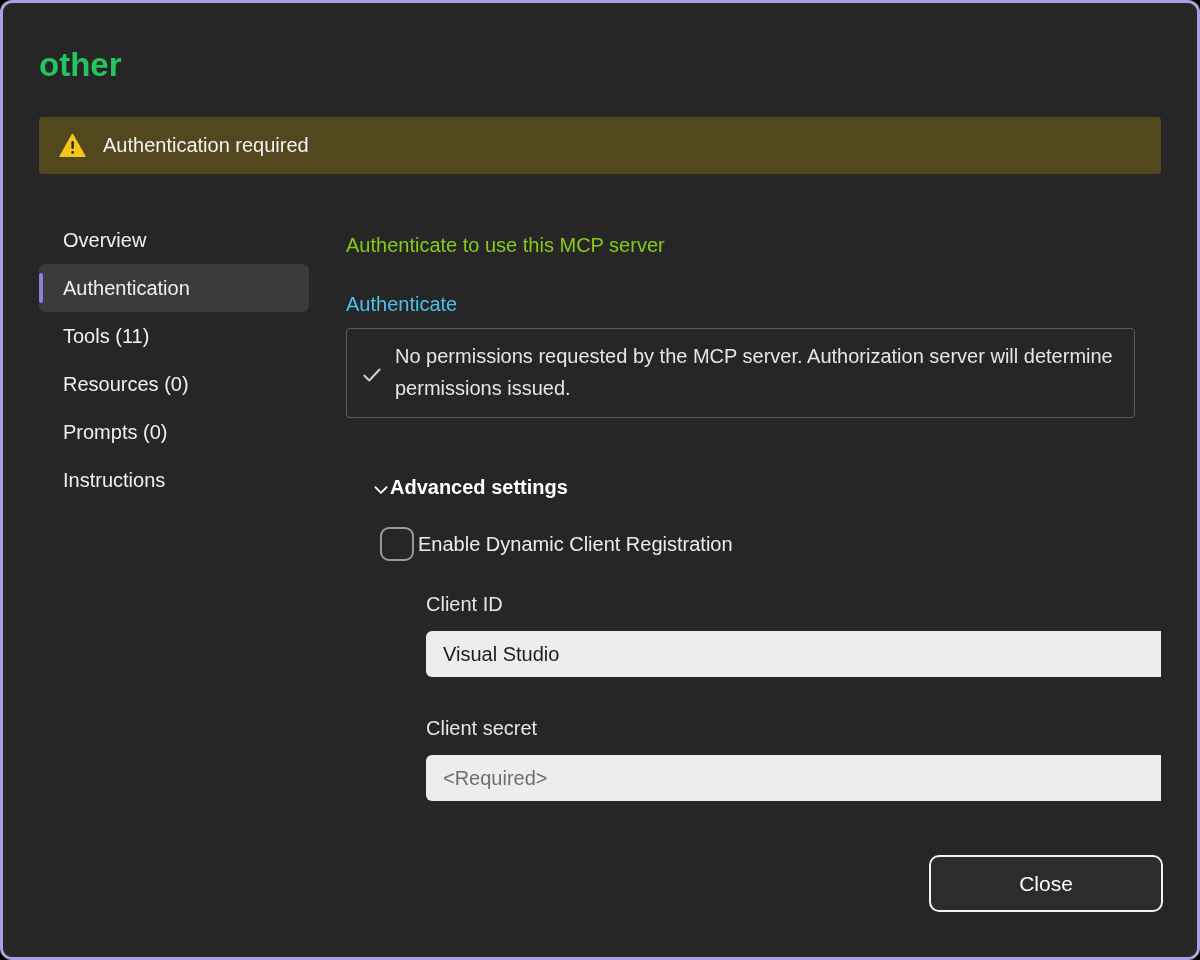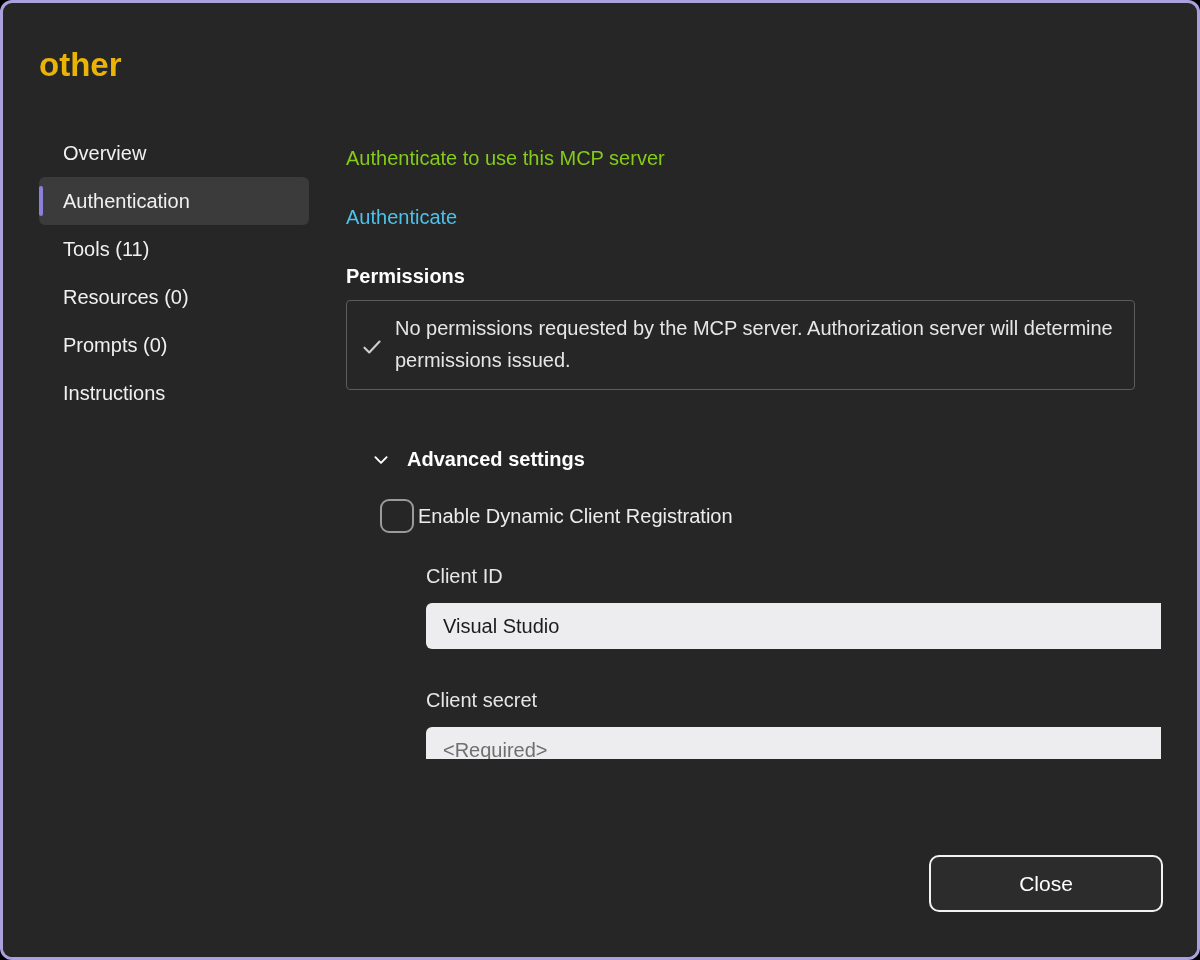--- a/index.html
+++ b/index.html
@@ -18,21 +18,21 @@
     border: 3px solid #a9a1dd;
     border-radius: 12px;
     background: #262626;
     overflow: hidden;
   }
   .title {
     margin: 40px 0 0 36px;
     font-size: 33px;
     line-height: 44px;
     font-weight: 700;
-    color: #eab308;
+    color: #22c55e;
   }
   .banner {
     margin: 30px 36px 0 36px;
     height: 57px;
     background: #53481d;
     border-radius: 4px;
     display: flex;
     align-items: center;
     gap: 17px;
     padding: 0 20px;
@@ -90,22 +90,21 @@
     gap: 12px;
     font-size: 20px;
     line-height: 1.6;
     color: #e6e6e6;
   }
   .check-icon { margin-top: 5px; flex-shrink: 0; display: flex; }
   .advanced-header {
     margin-top: 58px;
     margin-left: 26px;
     display: flex;
-    align-items: center;
-    gap: 17px;
+    align-items: flex-end;
     font-size: 20px;
     font-weight: 700;
     color: #ffffff;
     cursor: pointer;
   }
   .chevron-icon { display: flex; }
   .checkbox-row {
     margin-top: 28px;
     margin-left: 34px;
     display: flex;
@@ -162,20 +161,30 @@
     cursor: pointer;
   }
 </style>
 </head>
 <body>
 
 <div class="dialog">
 
   <h1 class="title">other</h1>
 
+  <div class="banner">
+    <span class="warn-icon">
+      <svg width="27" height="25" viewBox="0 0 24 22">
+        <path d="M12 1.5 L22.8 20.5 H1.2 Z" fill="#f5c518" stroke="#f5c518" stroke-width="1.6" stroke-linejoin="round"></path>
+        <rect x="11" y="7" width="2.2" height="7" rx="1" fill="#262626"></rect>
+        <rect x="11" y="15.8" width="2.2" height="2.6" rx="1" fill="#262626"></rect>
+      </svg>
+    </span>
+    <span>Authentication required</span>
+  </div>
 
   <div class="body-row">
 
     <nav class="sidebar">
       <div class="nav-item">
         <span>Overview</span>
       </div>
       <div class="nav-item selected">
         <span class="accent"></span>
         <span>Authentication</span>
@@ -193,21 +202,20 @@
         <span>Instructions</span>
       </div>
     </nav>
 
     <main class="content">
 
       <div class="auth-heading">Authenticate to use this MCP server</div>
 
       <a class="auth-link">Authenticate</a>
 
-      <div class="perm-title">Permissions</div>
 
       <div class="perm-box">
         <span class="check-icon">
           <svg width="22" height="22" viewBox="0 0 16 16">
             <path d="M2.5 8.5 L6 12 L13.5 4" stroke="#cfcfcf" stroke-width="1.5" fill="none" stroke-linecap="round" stroke-linejoin="round"></path>
           </svg>
         </span>
         <span>No permissions requested by the MCP server. Authorization server will determine permissions issued.</span>
       </div>
 

